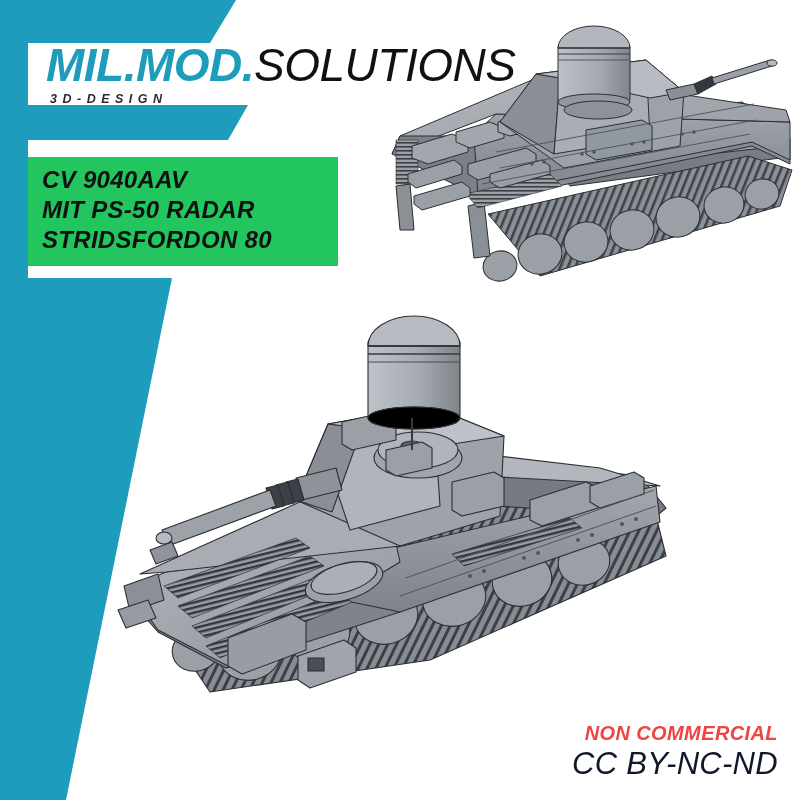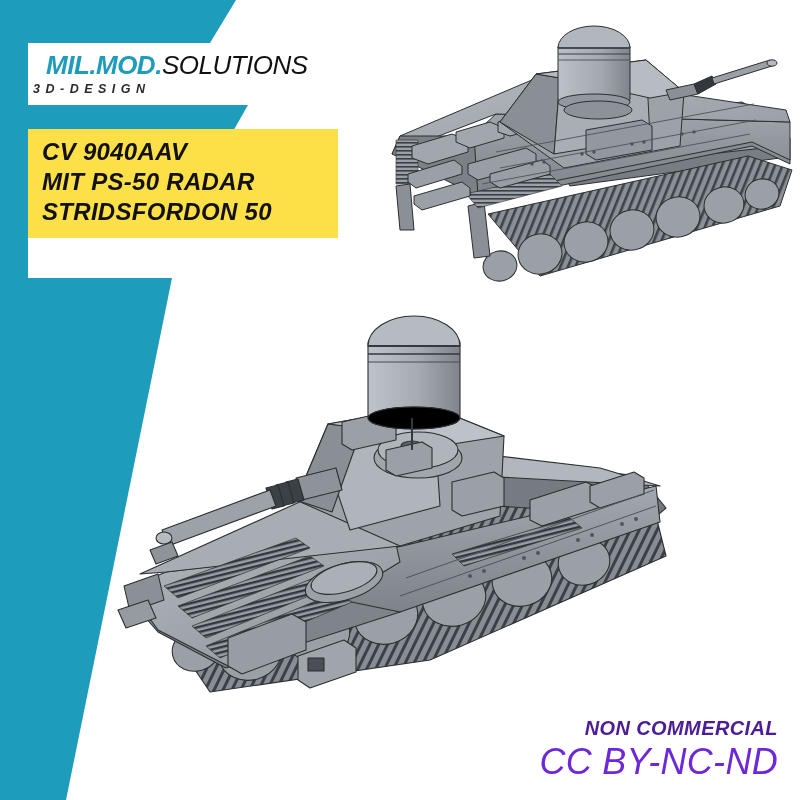--- a/index.html
+++ b/index.html
@@ -7,38 +7,38 @@
   body{width:800px;height:800px;overflow:hidden;font-family:"Liberation Sans",sans-serif;}
 
   #card{position:relative;width:800px;height:800px;background:#ffffff;overflow:hidden;}
 
   
   #teal-graphic{position:absolute;left:0;top:0;width:800px;height:800px;pointer-events:none;}
 
   
   #logo-block{position:absolute;left:28px;top:43px;width:420px;height:62px;
               background:#ffffff;display:flex;flex-direction:column;justify-content:center;}
-  #logo-wordmark{font-size:26px;font-style:italic;letter-spacing:-0.5px;line-height:1;
+  #logo-wordmark{font-size:46px;font-style:italic;letter-spacing:-0.5px;line-height:1;
                  white-space:nowrap;padding-left:18px;}
   #logo-wordmark .tealpart{color:#1d9cbc;font-weight:bold;}
   #logo-wordmark .darkpart{color:#111111;font-weight:400;}
   #logo-sub{font-size:12.5px;font-style:italic;font-weight:bold;color:#2b2b2b;
-            letter-spacing:5.5px;padding-left:5px;margin-top:4px;white-space:nowrap;}
-
-  
-  #spec-block{position:absolute;left:28px;top:129px;width:310px;
-              background:#fde047;padding:8px 10px 10px 14px;box-sizing:border-box;}
+            letter-spacing:5.5px;padding-left:22px;margin-top:4px;white-space:nowrap;}
+
+  
+  #spec-block{position:absolute;left:28px;top:157px;width:310px;
+              background:#22c55e;padding:8px 10px 10px 14px;box-sizing:border-box;}
   .spec-line{font-size:24px;font-style:italic;font-weight:bold;color:#111111;
              line-height:1.26;white-space:nowrap;letter-spacing:0.3px;}
 
   
   #license-block{position:absolute;right:22px;bottom:18px;text-align:right;}
-  #license-top{font-size:20px;font-style:italic;font-weight:bold;color:#4c1d95;
+  #license-top{font-size:20px;font-style:italic;font-weight:bold;color:#ef4444;
                letter-spacing:0.4px;line-height:1.15;}
-  #license-main{font-size:36px;font-style:italic;font-weight:400;color:#6d28d9;
+  #license-main{font-size:31px;font-style:italic;font-weight:400;color:#0f172a;
                 letter-spacing:0.3px;line-height:1.12;margin-top:2px;}
 
   
   .render{position:absolute;}
   #render-top{left:350px;top:18px;width:450px;height:315px;}
   #render-bottom{left:100px;top:300px;width:620px;height:470px;}
 </style>
 </head>
 <body>
 
@@ -58,21 +58,21 @@
   <div id="logo-block">
     <div id="logo-wordmark">
       <span class="tealpart">MIL.MOD.</span><span class="darkpart">SOLUTIONS</span>
     </div>
     <div id="logo-sub">3D-DESIGN</div>
   </div>
 
   <div id="spec-block">
     <div class="spec-line">CV 9040AAV</div>
     <div class="spec-line">MIT PS-50 RADAR</div>
-    <div class="spec-line">STRIDSFORDON 50</div>
+    <div class="spec-line">STRIDSFORDON 80</div>
   </div>
 
   <svg class="render" id="render-top" viewBox="0 0 450 315" xmlns="http://www.w3.org/2000/svg">
     <defs>
       <linearGradient id="tHull" x1="0" y1="0" x2="0" y2="1">
         <stop offset="0" stop-color="#9fa4aa"></stop>
           <stop offset="1" stop-color="#7d8288"></stop>
       </linearGradient>
       <linearGradient id="tDeck" x1="0" y1="0" x2="1" y2="1">
         <stop offset="0" stop-color="#b3b8be"></stop>

